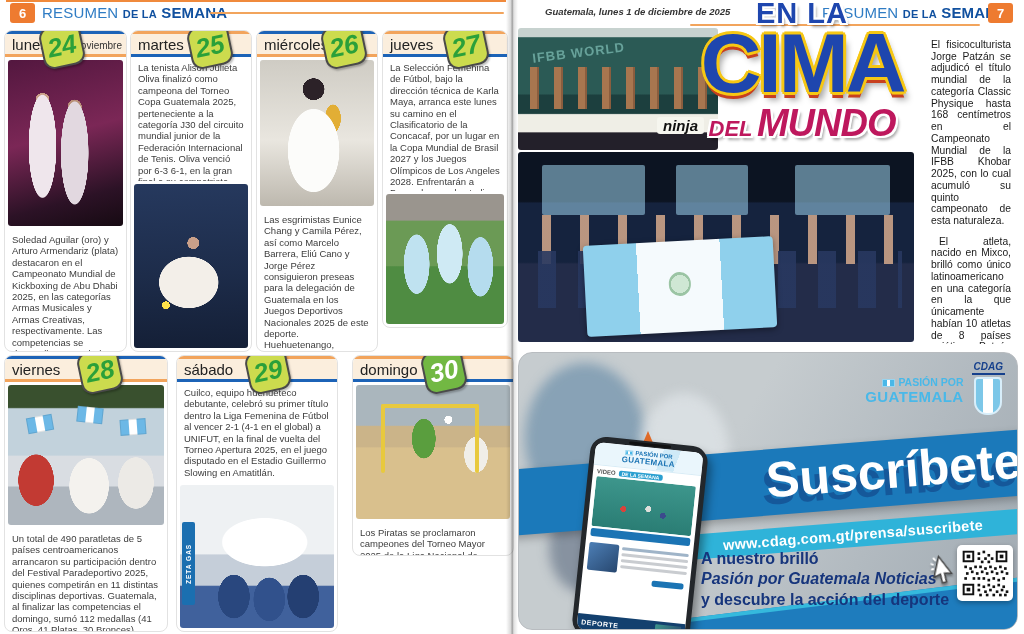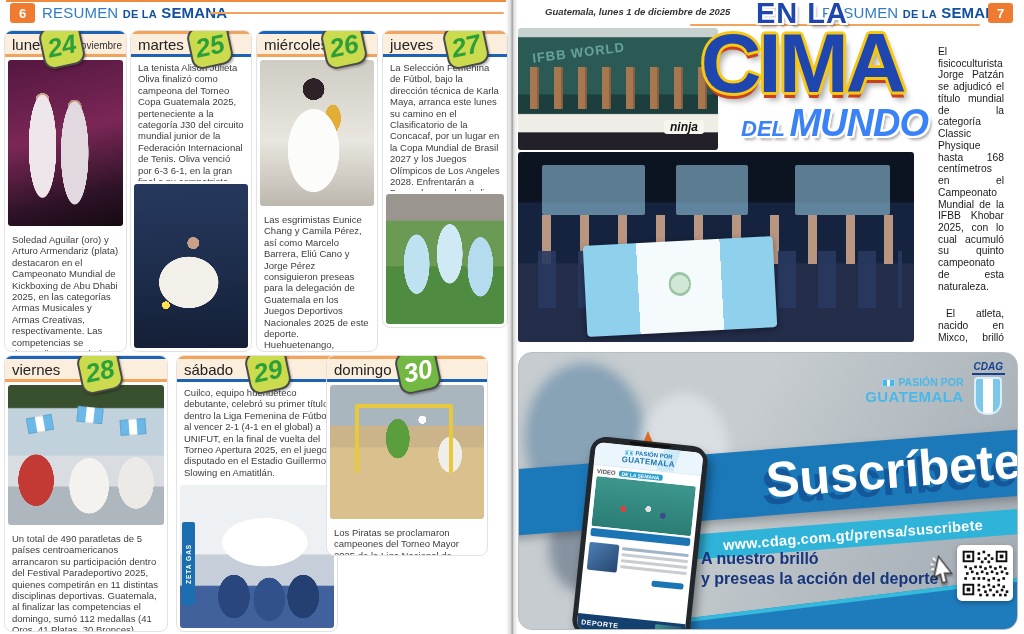--- a/index.html
+++ b/index.html
@@ -94,49 +94,49 @@
   .gp-l{left:16%;} .gp-r{right:20%;}
 
   
   .ph-stage{position:absolute;left:518px;top:28px;width:200px;height:122px;border-radius:3px;overflow:hidden;
     background:linear-gradient(180deg,#c7d2cf 0 7%,#2b5a55 8% 54%,#1c3f3e 55% 70%,#efeee6 71% 85%,#23202a 86%);}
   .ph-stage::before{content:"";position:absolute;left:3%;right:3%;top:32%;height:34%;
     background:repeating-linear-gradient(90deg,transparent 0 6px,#a8764f 6px 13px,#8a5d3e 13px 15px,transparent 15px 24px);}
   .stage-backdrop-text{position:absolute;left:7%;top:14%;font-size:13px;font-weight:800;color:#8fd2c8;
     opacity:.6;transform:rotate(-7deg);letter-spacing:1px;}
   .stage-sponsor{position:absolute;right:7%;bottom:13%;background:#f6f6ef;color:#111;font-weight:800;
-    font-size:12px;font-style:italic;padding:0 6px;border-radius:3px;}
+    font-size:15px;font-style:italic;padding:0 6px;border-radius:3px;}
   .ph-group{position:absolute;left:518px;top:152px;width:396px;height:190px;border-radius:3px;overflow:hidden;
     background:linear-gradient(180deg,#0c1422 0 26%,#15233e 27% 58%,#232c49 59%);}
   .g-screen{position:absolute;top:7%;height:26%;background:#9fd4ec;opacity:.55;border-radius:2px;}
   .gs1{left:6%;width:26%;} .gs2{left:40%;width:18%;} .gs3{right:6%;width:24%;}
   .g-people{position:absolute;left:3%;right:3%;top:33%;height:26%;
     background:repeating-linear-gradient(90deg,transparent 0 12px,rgba(214,170,140,.85) 12px 21px,transparent 21px 38px);}
   .g-suits{position:absolute;left:3%;right:3%;top:52%;height:30%;
     background:repeating-linear-gradient(90deg,transparent 0 8px,rgba(40,56,96,.9) 8px 26px,transparent 26px 40px);}
   .g-flag{position:absolute;left:17%;bottom:5%;width:48%;height:48%;transform:rotate(-3deg);border-radius:4px;
     background:linear-gradient(90deg,#8fd0ec 0 28%,#f5fafd 28% 72%,#8fd0ec 72%);box-shadow:0 2px 6px rgba(0,0,0,.4);}
   .g-flag::after{content:"";position:absolute;left:44%;top:34%;width:12%;height:26%;border-radius:50%;
     background:radial-gradient(circle,#cfe7d4 0 55%,#9bc4a4 56% 100%);}
 
   
   .headline{position:absolute;left:676px;top:0;width:252px;text-align:center;z-index:5;
     font-weight:800;line-height:.95;}
   .hl-top{font-size:29px;color:#1e46ae;letter-spacing:1px;
     text-shadow:-2px 0 #fff,2px 0 #fff,0 -2px #fff,0 2px #fff,-2px -2px #fff,2px 2px #fff,-2px 2px #fff,2px -2px #fff,3px 4px 3px rgba(0,0,0,.35);}
   .hl-main{font-size:84px;letter-spacing:-3px;color:#1e46ae;margin-top:-4px;
     text-shadow:-3px 0 #f6c714,3px 0 #f6c714,0 -3px #f6c714,0 3px #f6c714,-2px -2px #f6c714,2px 2px #f6c714,-2px 2px #f6c714,2px -2px #f6c714,0 6px 0 #c8401f,4px 8px 6px rgba(0,0,0,.35);}
-  .hl-sub{margin-top:2px;font-style:italic;color:#3b82f6;
-    text-shadow:-2px 0 #fff,2px 0 #fff,0 -2px #fff,0 2px #fff,-2px -2px #fff,2px 2px #fff,-2px 2px #fff,2px -2px #fff,3px 4px 3px rgba(0,0,0,.35);text-align:right;}
+  .hl-sub{margin-top:2px;font-style:italic;color:#be185d;
+    text-shadow:-2px 0 #fff,2px 0 #fff,0 -2px #fff,0 2px #fff,-2px -2px #fff,2px 2px #fff,-2px 2px #fff,2px -2px #fff,3px 4px 3px rgba(0,0,0,.35);}
   .hl-del{font-size:22px;} .hl-mundo{font-size:38px;letter-spacing:-1px;}
 
   
   .article-col{position:absolute;left:922px;top:30px;width:98px;height:314px;font-size:10.3px;
     line-height:1.14;text-align:justify;color:#1a1a1a;overflow:hidden;overflow-wrap:break-word;}
-  .article-col p{margin:16px;}
+  .article-col p{margin:9px;}
   .article-col p.indent{text-indent:8px;margin-top:1px;}
 
   
   .fold{position:absolute;left:506px;top:0;width:12px;height:100%;z-index:8;
     background:linear-gradient(90deg,rgba(0,0,0,0),rgba(0,0,0,.15) 40%,rgba(40,40,40,.45) 52%,rgba(0,0,0,.12) 65%,rgba(0,0,0,0));}
 
   
   .ad{position:absolute;left:518px;top:352px;width:500px;height:278px;border-radius:14px;overflow:hidden;
     border:1px solid #b8bcc0;background:linear-gradient(120deg,#c6cccf 0 40%,#b2bac0 70%,#9fa9b1);}
   .ad .blob{position:absolute;border-radius:50%;filter:blur(6px);}
@@ -285,21 +285,21 @@
       <div class="badge" style="left:70px;" data-name="day-badge">
           <span>29</span>
         </div>
     </div>
     <div class="day-text" style="flex:none;height:100px;" data-name="day-text">Cuilco, equipo huehueteco debutante, celebró su primer título dentro la Liga Femenina de Fútbol al vencer 2-1 (4-1 en el global) a UNIFUT, en la final de vuelta del Torneo Apertura 2025, en el juego disputado en el Estadio Guillermo Slowing en Amatitlán.</div>
     <div class="photo fill ph-sabado" data-name="photo-team-celebration">
       <div class="zeta" data-name="zeta-gas-banner">ZETA GAS</div>
     </div>
   </div>
 
-  <div class="day-card" style="left:326px;top:355px;width:162px;height:201px;" data-name="day-card-domingo">
+  <div class="day-card" style="left:352px;top:355px;width:162px;height:201px;" data-name="day-card-domingo">
     <div class="day-head to" data-name="day-header">
       <span class="day-name" data-name="day-name">domingo</span>
       <div class="badge badge-green" style="left:70px;" data-name="day-badge">
           <span>30</span>
         </div>
     </div>
     <div class="photo ph-domingo" style="height:134px;" data-name="photo-beach-soccer">
       <div class="goal-bar" data-name="goal-crossbar"></div>
       <div class="goal-post gp-l" data-name="goal-post"></div>
       <div class="goal-post gp-r" data-name="goal-post"></div>
@@ -399,21 +399,22 @@
         <div class="scr-btn" data-name="read-more-button"></div>
         <div class="scr-foot" data-name="newsletter-footer">
           <span data-name="footer-label">DEPORTE</span>
           <div class="sf-img" data-name="footer-thumbnail"></div>
         </div>
       </div>
     </div>
 
     <div class="cta" data-name="cta-text">
       <div class="cta1" data-name="cta-line">A nuestro brilló</div>
-      <div class="cta3" data-name="cta-line">y preseas la acción del deporte</div>
+      <div class="cta2" data-name="cta-line">Pasión por Guatemala Noticias</div>
+      <div class="cta3" data-name="cta-line">y descubre la acción del deporte</div>
     </div>
 
     <svg class="cursor" data-name="cursor-icon" viewBox="0 0 24 24">
       <path d="M7 2 L7 19 L11.5 15.5 L14.5 22 L17.5 20.5 L14.5 14 L20 13 Z" fill="#fff" stroke="#444" stroke-width="1.2"></path>
       <path d="M3 4 L5.5 6 M2 9 L4.5 9.5 M3.5 13.5 L5.5 12.5" stroke="#fff" stroke-width="1.4" fill="none"></path>
     </svg>
 
     <div class="qr" data-name="qr-code">
       <svg viewBox="0 0 29 29">
         <rect width="29" height="29" fill="#fff"></rect>

